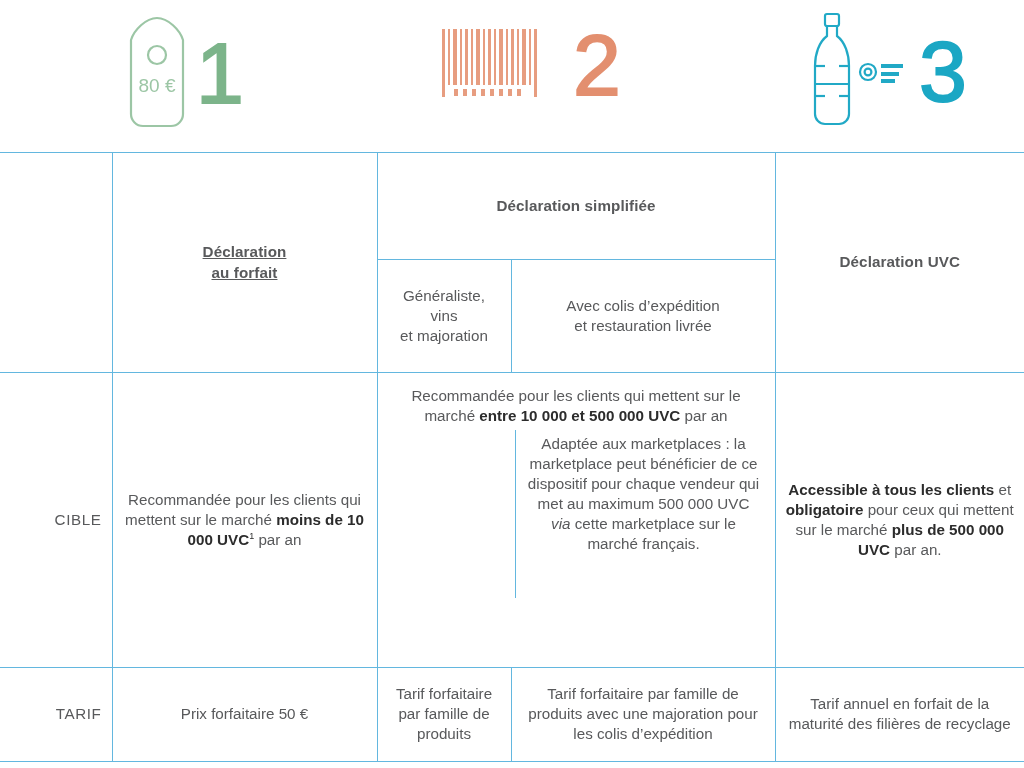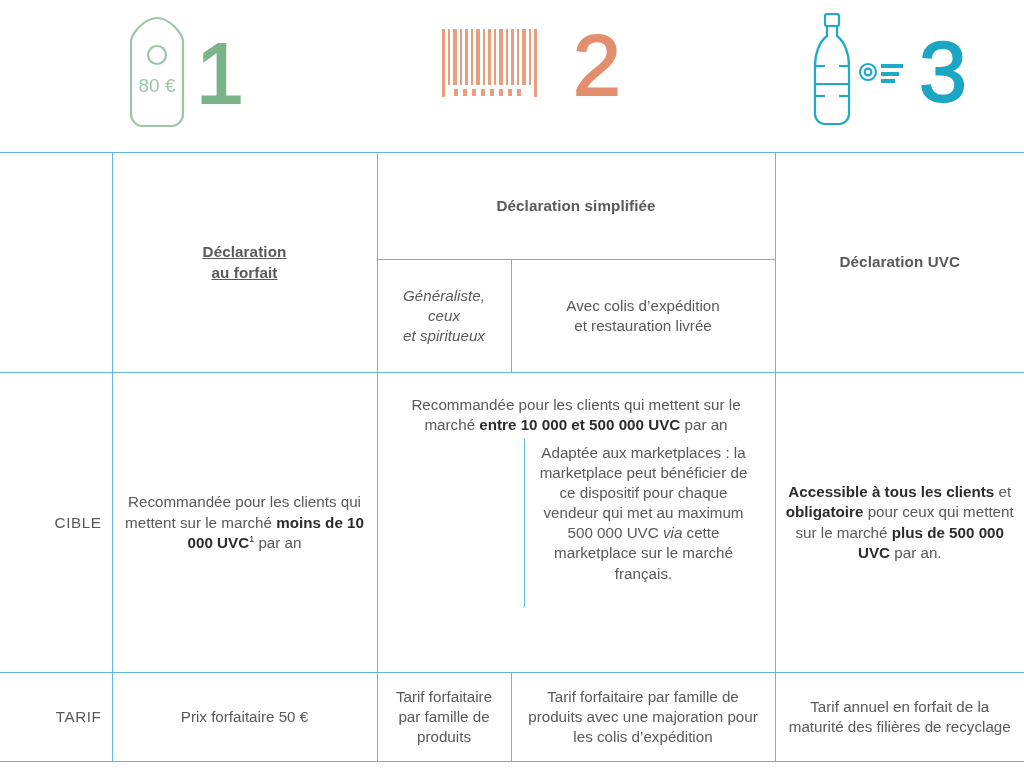--- a/index.html
+++ b/index.html
@@ -115,21 +115,21 @@
   .split-bottom .left-half {
     width: 134px;
     flex: 0 0 134px;
   }
   .split-bottom .right-half {
     flex: 1;
     border-left: 1.6px solid #63b7df;
     padding: 4px 12px 0 12px;
     text-align: center;
   }
-  .no-pad { padding: 12px !important; }
+  .no-pad { padding: 3px !important; }
   .bottom-strip {
     position: absolute;
     left: 0; top: 762px;
     width: 1024px; height: 6px;
     background: #ffffff;
   }
 </style>
 </head>
 <body>
 
@@ -214,24 +214,24 @@
       <td class="edge-left" rowspan="2"></td>
       <td rowspan="2" class="hdr hdr-green">
         <div>Déclaration</div>
         <div>au forfait</div>
       </td>
       <td colspan="2" class="hdr hdr-coral" style="height:94px;">Déclaration simplifiée</td>
       <td rowspan="2" class="edge-right hdr hdr-cyan">Déclaration UVC</td>
     </tr>
 
     <tr>
-      <td class="subhdr" style="height:100px;font-style:italic;">
+      <td class="subhdr" style="height:100px;">
         <div>Généraliste,</div>
-        <div>ceux</div>
-        <div>et spiritueux</div>
+        <div>vins</div>
+        <div>et majoration</div>
       </td>
       <td class="subhdr">
         <div>Avec colis d’expédition</div>
         <div>et restauration livrée</div>
       </td>
     </tr>
 
     <tr>
       <td class="edge-left row-label">CIBLE</td>
 

